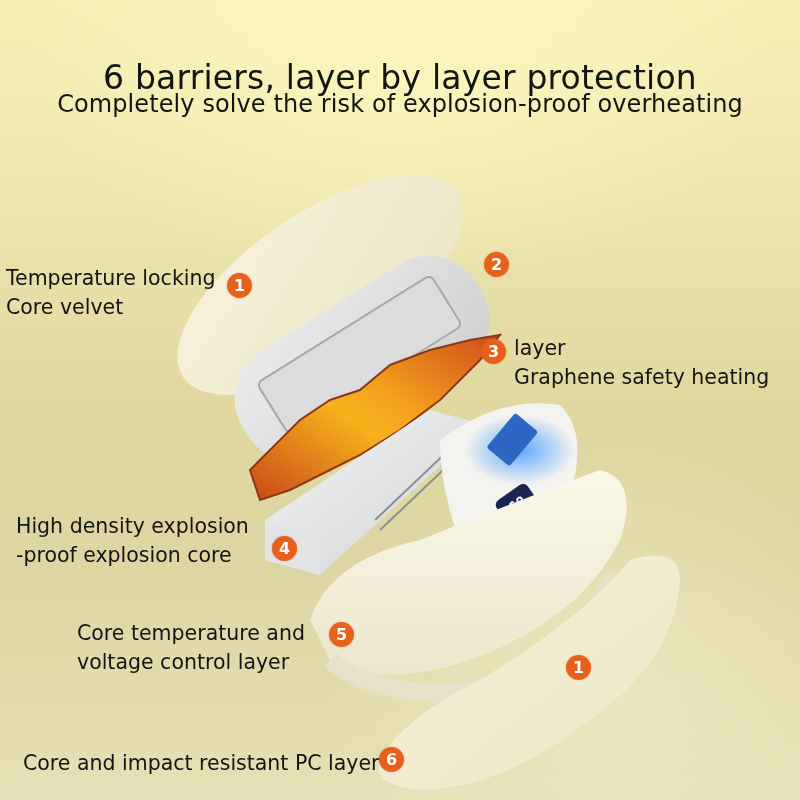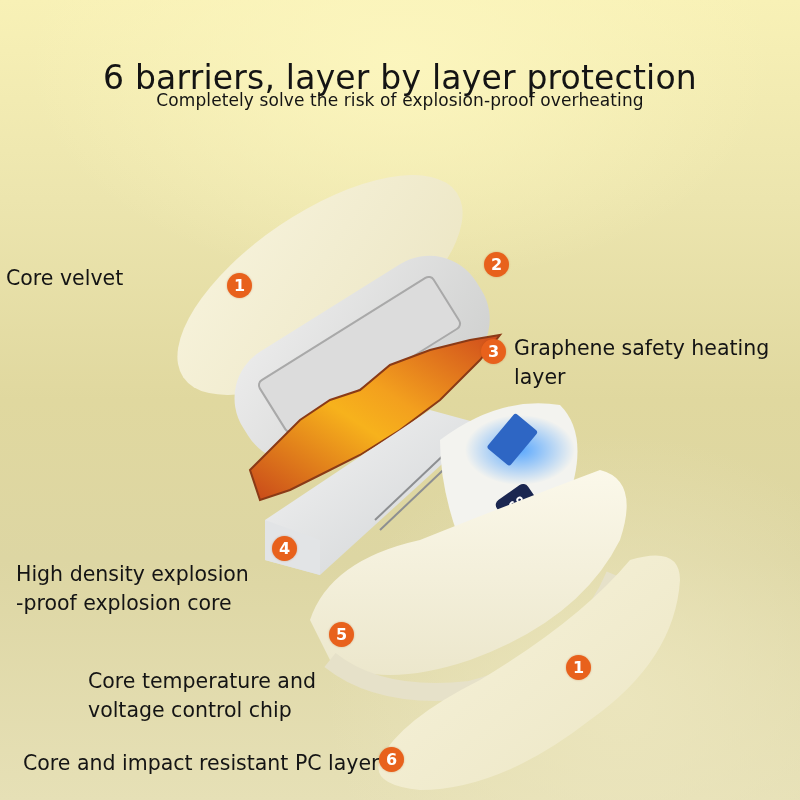--- a/index.html
+++ b/index.html
@@ -12,21 +12,21 @@
         radial-gradient(ellipse 420px 380px at 620px 700px, rgba(236,230,190,0.9), rgba(236,230,190,0) 70%),
         radial-gradient(ellipse 500px 300px at 400px 60px, rgba(252,246,190,0.95), rgba(252,246,190,0) 75%),
         linear-gradient(180deg, #f8f1b6 0%, #ece5ae 25%, #e0d89f 50%, #ddd6a3 70%, #e6e0b6 100%);
     }
     .title {
       position: absolute; left: 0; width: 800px; top: 58px;
       text-align: center; font-size: 33px; font-weight: normal; letter-spacing: 0.2px;
     }
     .subtitle {
       position: absolute; left: 0; width: 800px; top: 90px;
-      text-align: center; font-size: 17px; letter-spacing: 0.1px;
+      text-align: center; font-size: 24px; letter-spacing: 0.1px;
     }
     .label {
       position: absolute; font-size: 20.5px; line-height: 29px; white-space: nowrap;
     }
     .badge {
       position: absolute; width: 25px; height: 25px; border-radius: 50%;
       background: #e8611c; color: #fff; font-size: 16px; font-weight: bold;
       display: flex; align-items: center; justify-content: center;
       box-shadow: 0 0 2px rgba(180,70,10,0.4);
     }
@@ -98,43 +98,44 @@
     <path d="M310 620 Q330 560 420 540 Q520 500 600 470 Q640 480 620 540 Q580 620 470 660 Q380 690 330 660 Z" fill="url(#pc)"></path>
     <path d="M330 660 Q380 700 470 690 Q580 660 615 575" fill="none" stroke="#e6e1c9" stroke-width="18"></path>
   </g>
 
   <g>
     <path d="M380 760 Q400 720 480 680 Q580 620 630 560 Q680 545 680 580 Q675 660 590 720 Q500 790 420 790 Q370 785 380 760 Z" fill="url(#velvet)"></path>
   </g>
 </svg>
 
 <div class="label" style="left:6px; top:264px;">
+  <div>Temperature locking</div>
   <div>Core velvet</div>
 </div>
 <div class="badge" style="left:227px; top:273px;">1</div>
 
 <div class="badge" style="left:484px; top:252px;">2</div>
 <div class="label" style="left:519px; top:249px;">
 </div>
 
 <div class="badge" style="left:481px; top:339px;">3</div>
 <div class="label" style="left:514px; top:334px;">
+  <div>layer</div>
   <div>Graphene safety heating</div>
-  <div>layer</div>
 </div>
 
-<div class="label" style="left:16px; top:512px;margin-top:48px;">
+<div class="label" style="left:16px; top:512px;">
   <div>High density explosion</div>
   <div>-proof explosion core</div>
 </div>
 <div class="badge" style="left:272px; top:536px;">4</div>
 
-<div class="label" style="left:88px; top:619px;margin-top:48px;">
+<div class="label" style="left:77px; top:619px;">
   <div>Core temperature and</div>
-  <div>voltage control chip</div>
+  <div>voltage control layer</div>
 </div>
 <div class="badge" style="left:329px; top:622px;">5</div>
 
 <div class="badge" style="left:566px; top:655px;">1</div>
 
 <div class="label" style="left:23px; top:749px;">
   <div>Core and impact resistant PC layer</div>
 </div>
 <div class="badge" style="left:379px; top:747px;">6</div>
 

